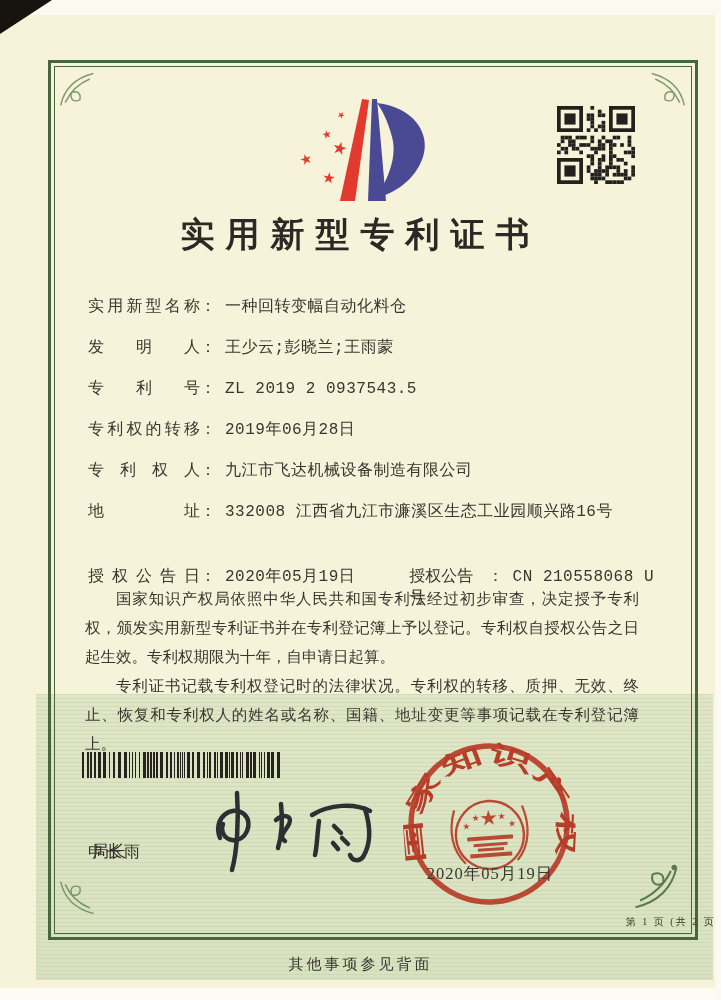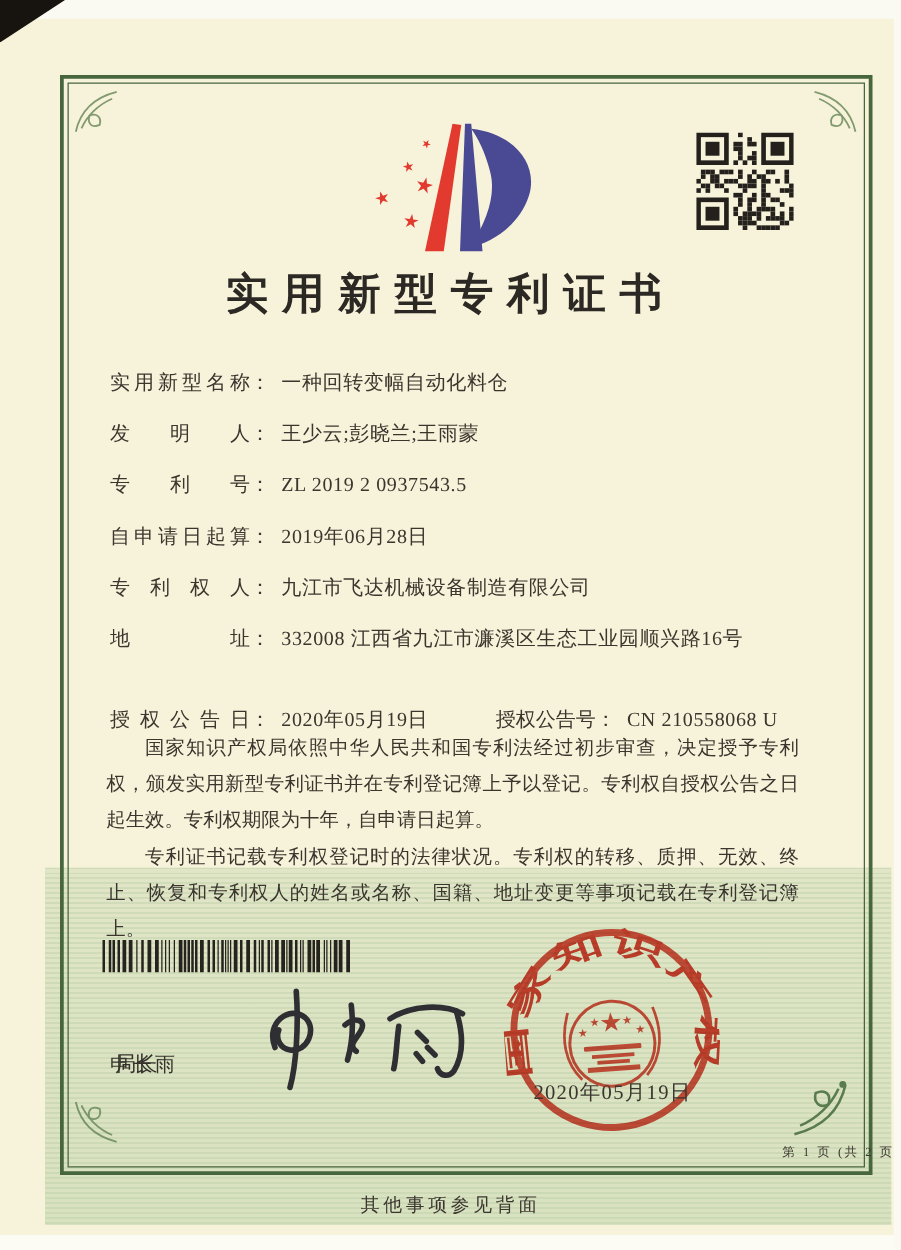--- a/index.html
+++ b/index.html
@@ -22,21 +22,21 @@
   .orn{position:absolute;z-index:2;}
   .orn svg{display:block;}
   
   .cert-no{position:absolute;left:88px;top:102px;font-size:16px;letter-spacing:2.5px;z-index:3;}
   .logo{position:absolute;left:291px;top:97px;width:142px;height:110px;z-index:3;}
   .logo .star{position:absolute;color:#e23a2e;line-height:1;}
   .qr{position:absolute;left:557px;top:106px;width:78px;height:78px;z-index:3;}
   .title{position:absolute;top:212px;left:0;width:100%;text-align:center;font-size:34px;font-weight:700;
          letter-spacing:11px;box-sizing:border-box;color:#2c2925;z-index:3;}
   
-  .fields{position:absolute;left:88px;top:296px;width:566px;font-size:16px;z-index:3;color:#3a362e;}
+  .fields{position:absolute;left:88px;top:296px;width:566px;font-size:16px;z-index:3;color:#3a362e;font-family:Liberation Mono, monospace;}
   .frow{display:flex;align-items:baseline;height:41px;}
   .frow-grant{margin-top:24px;}
   .flabel{display:inline-block;width:112px;text-align:justify;text-align-last:justify;flex:none;}
   .fcolon{margin-right:9px;flex:none;}
   .fvalue{letter-spacing:.5px;white-space:nowrap;}
   .grant2{margin-left:54px;display:flex;align-items:baseline;}
   
   .paras{position:absolute;left:85px;top:584px;width:554px;font-size:15.5px;line-height:29px;
          text-align:justify;z-index:3;color:#3a362e;}
   .paras p{margin:0;text-indent:2em;}
@@ -257,21 +257,21 @@
       <span class="flabel">发明人</span>
         <span class="fcolon">：</span>
       <span class="fvalue">王少云;彭晓兰;王雨蒙</span>
     </div>
     <div class="frow">
       <span class="flabel">专利号</span>
         <span class="fcolon">：</span>
       <span class="fvalue">ZL 2019 2 0937543.5</span>
     </div>
     <div class="frow">
-      <span class="flabel">自申请日起算</span>
+      <span class="flabel">专利权的转移</span>
         <span class="fcolon">：</span>
       <span class="fvalue">2019年06月28日</span>
     </div>
     <div class="frow">
       <span class="flabel">专利权人</span>
         <span class="fcolon">：</span>
       <span class="fvalue">九江市飞达机械设备制造有限公司</span>
     </div>
     <div class="frow">
       <span class="flabel">地址</span>

